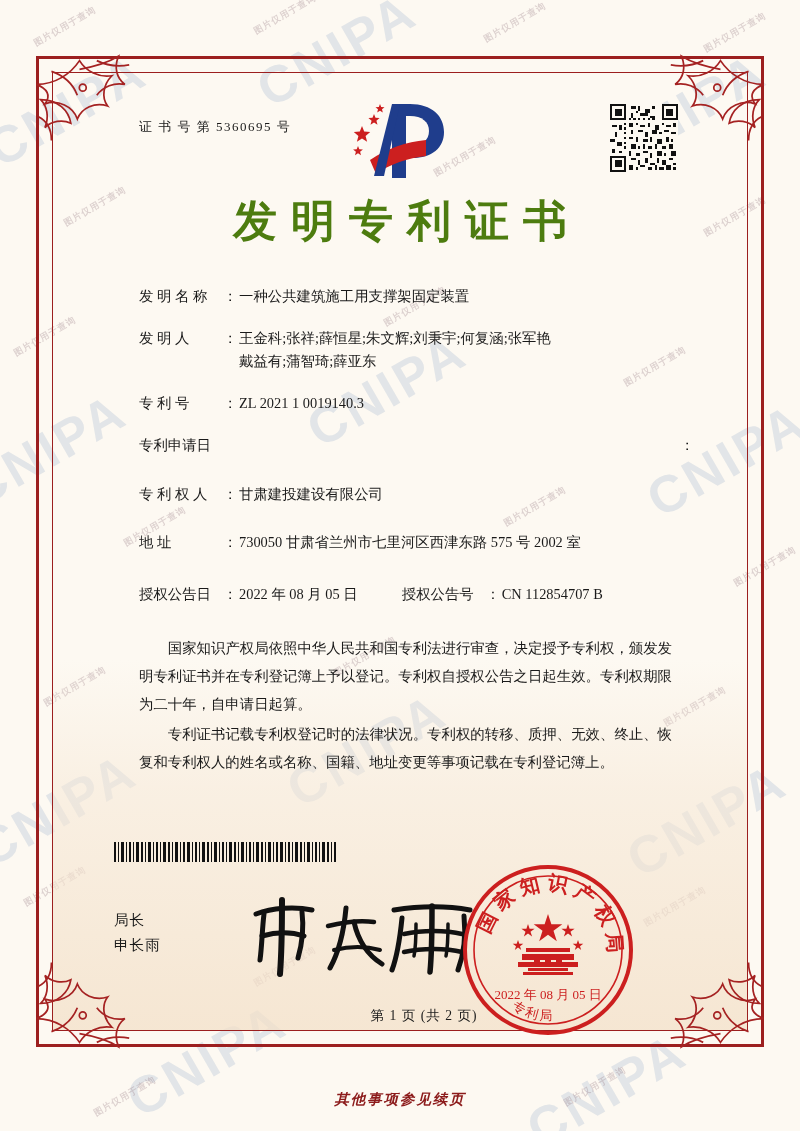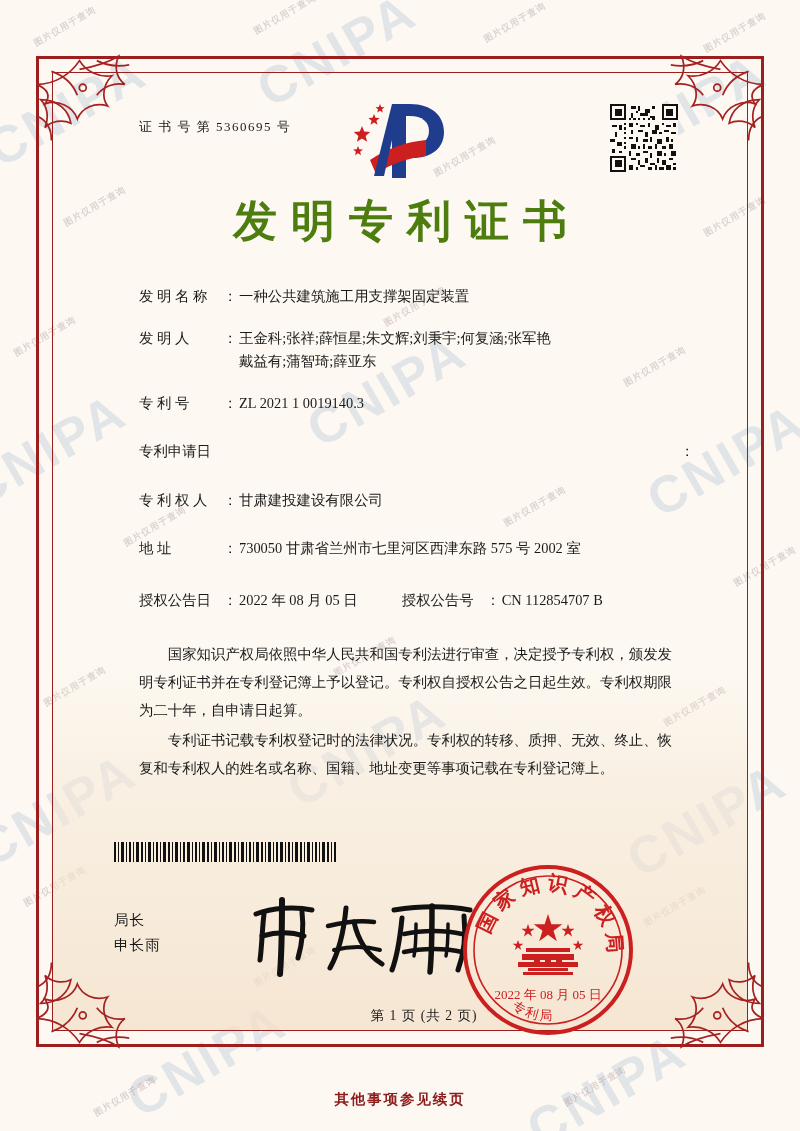--- a/index.html
+++ b/index.html
@@ -204,20 +204,21 @@
   .footer-note {
     position: absolute;
     left: 0; right: 0;
     bottom: 22px;
     text-align: center;
     font-size: 14.4px;
     letter-spacing: 2px;
     color: #8c1b1b;
     z-index: 6;
     font-weight: bold;
+    font-style: italic;
   }
 </style>
 </head>
 <body>
 
 <div class="wm-layer">
   <div class="wm big" style="left:-20px; top:80px;">CNIPA</div>
   <div class="wm big" style="left:250px; top:20px;">CNIPA</div>
   <div class="wm big" style="left:600px; top:80px;">CNIPA</div>
   <div class="wm big" style="left:-40px; top:420px;">CNIPA</div>
@@ -461,21 +462,21 @@
           <span class="line2">戴益有;蒲智琦;薛亚东</span>
         </span>
       </div>
 
       <div class="row">
         <span class="label">专 利 号</span>
         <span class="colon">：</span>
         <span class="value">ZL 2021 1 0019140.3</span>
       </div>
 
-      <div class="row" style="margin-top:26px;justify-content:space-between;">
+      <div class="row" style="margin-top:20px;justify-content:space-between;">
         <span class="label">专利申请日</span>
         <span class="colon">：</span>
       </div>
 
       <div class="row" style="margin-top:26px;">
         <span class="label">专 利 权 人</span>
         <span class="colon">：</span>
         <span class="value">甘肃建投建设有限公司</span>
       </div>
 

